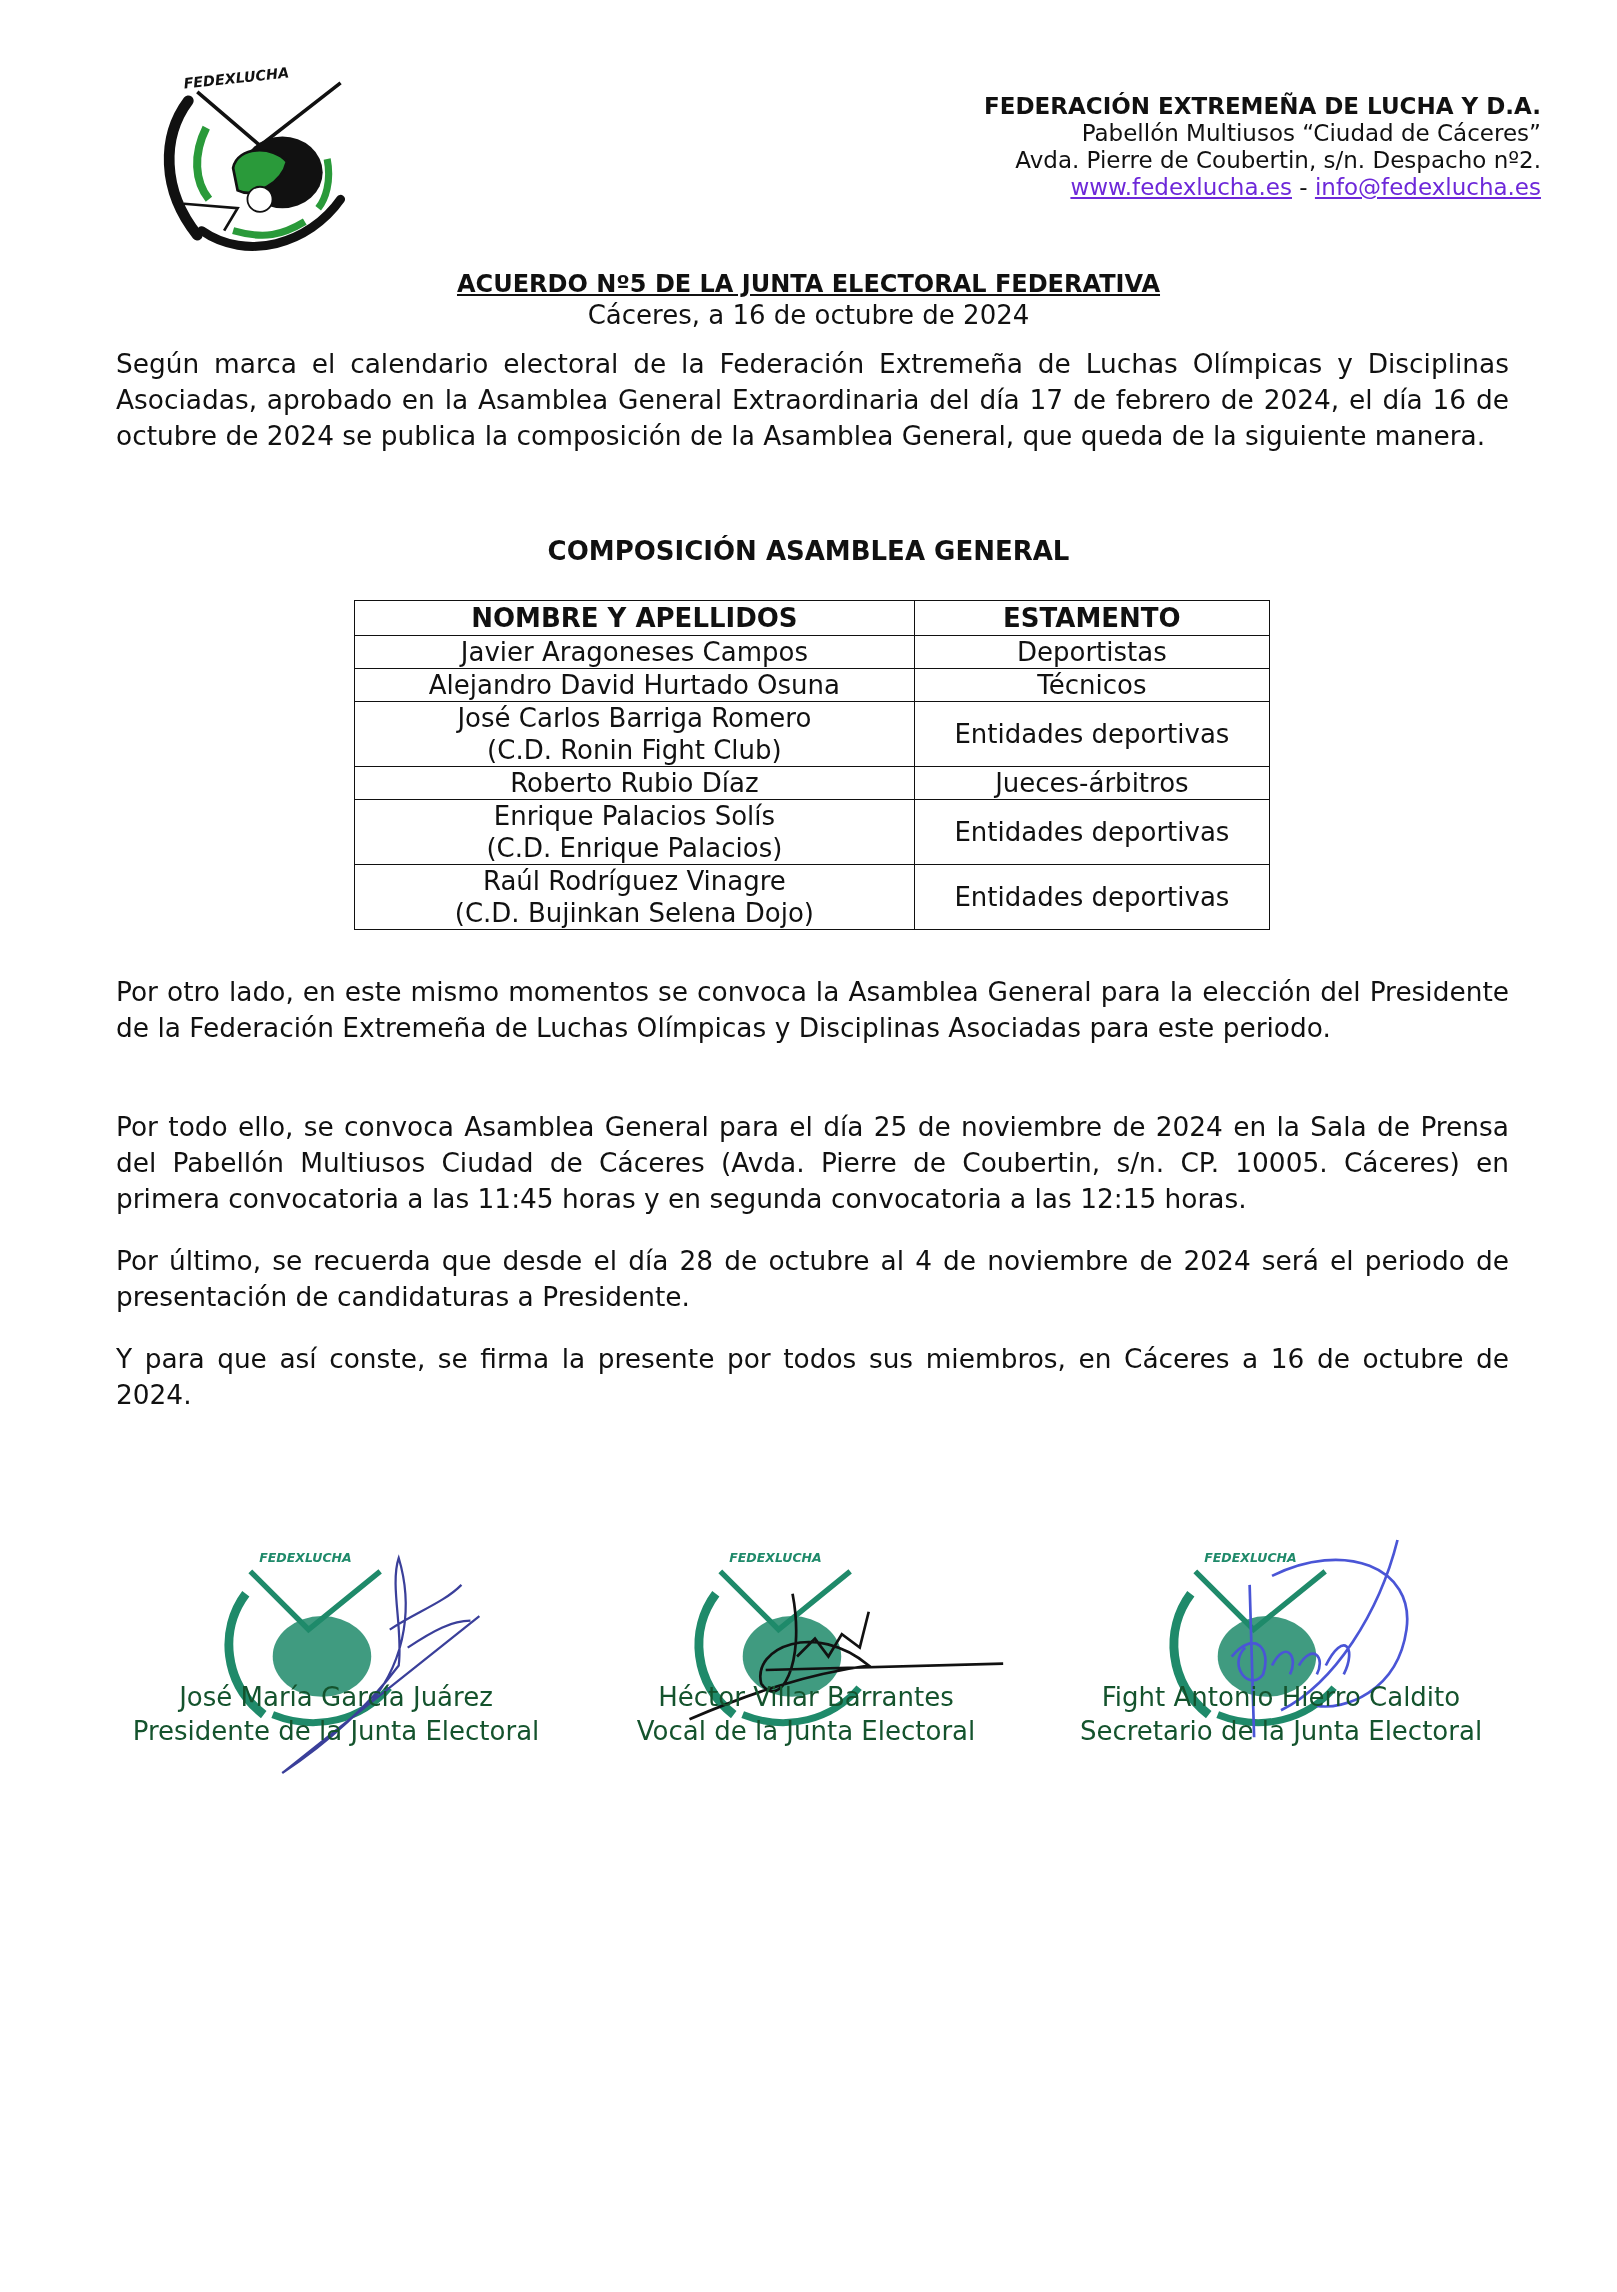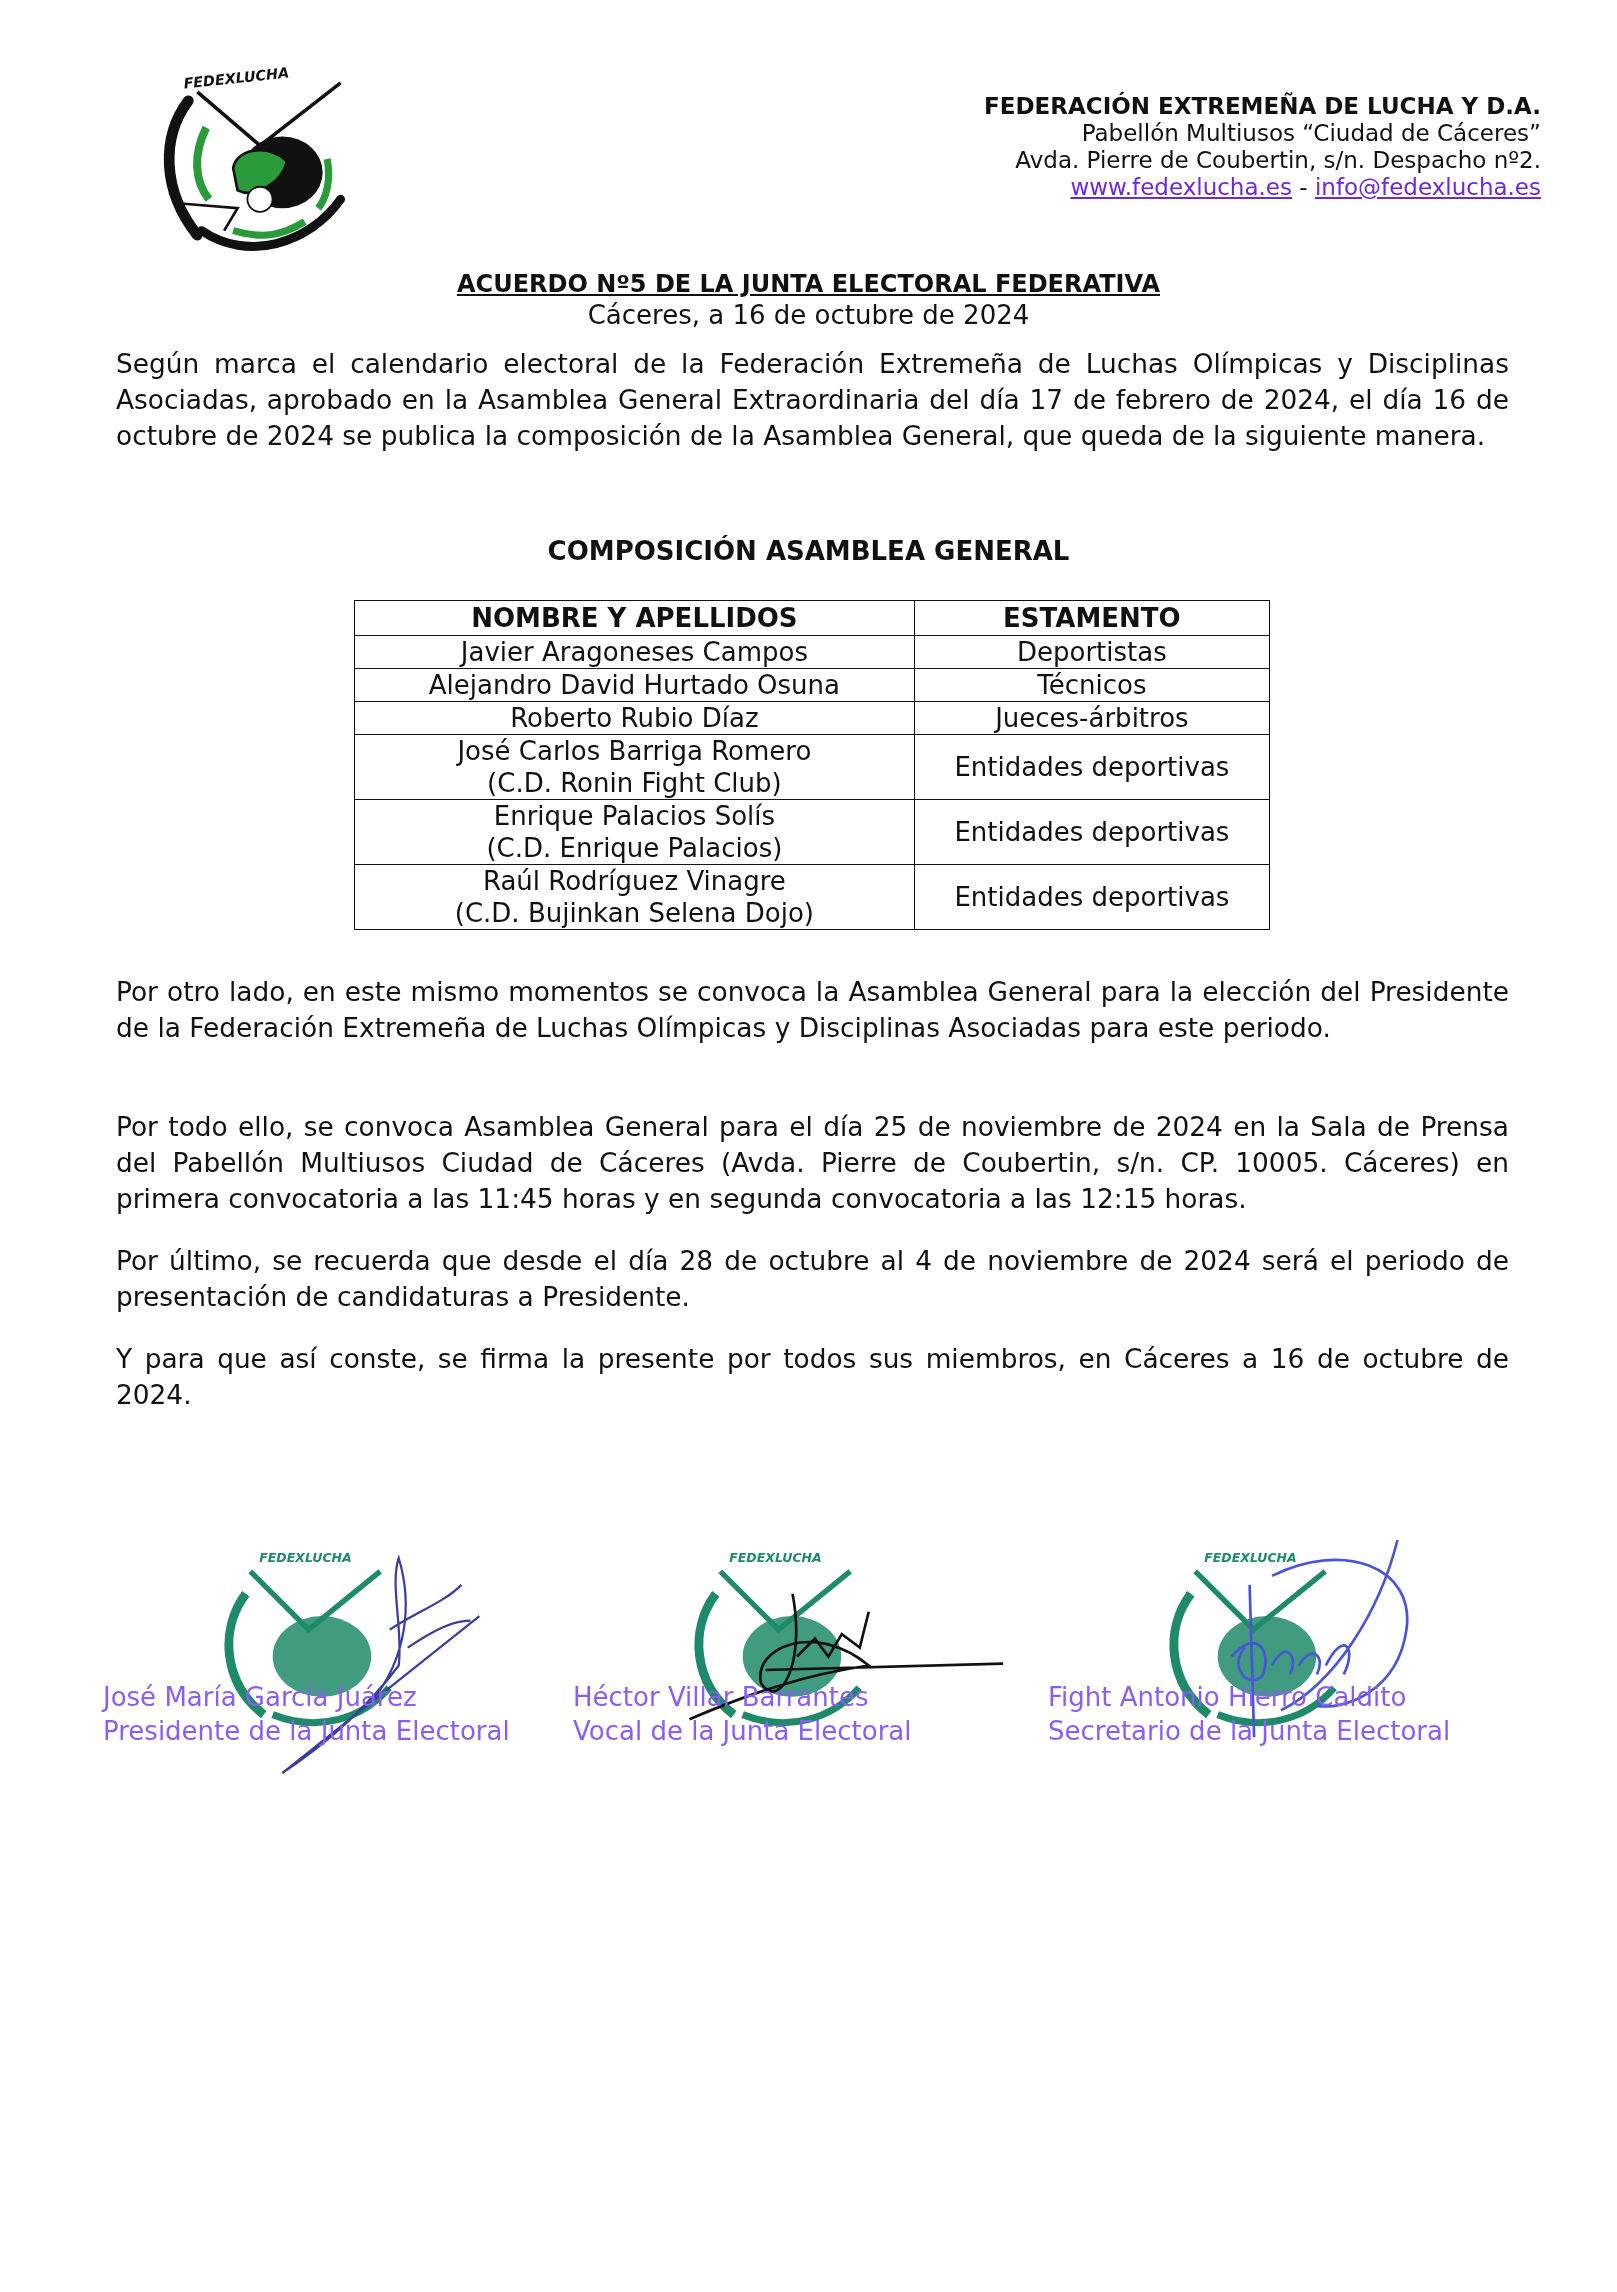--- a/index.html
+++ b/index.html
@@ -25,21 +25,21 @@
   #tbl th { font-weight: bold; height: 34px; }
   #tbl td.c1 { width: 548px; }
   #p2 { top: 974px; }
   #p3 { top: 1109px; }
   #p4 { top: 1243px; }
   #p5 { top: 1341px; }
   
   .sig { top: 1531px; width: 466px; height: 269px; }
   .sig .stamp { position: absolute; left: 107px; top: 0; width: 206px; height: 206px; }
   .sig .sig-stroke { position: absolute; left: 0; top: 0; width: 466px; height: 269px; }
-  .sig .sig-name { position: absolute; left: 0; width: 466px; top: 149px; text-align: left; font-size: 26px; line-height: 34px; color: #8b5cf6; }
+  .sig .sig-name { position: absolute; left: 0; width: 466px; top: 149px; text-align: center; font-size: 26px; line-height: 34px; color: #14532d; }
   #sig1 { left: 103px; }
   #sig2 { left: 573px; }
   #sig3 { left: 1048px; }
 </style>
 </head>
 <body>
 
 <div id="logo" class="abs">
   <svg width="215" height="206" viewBox="0 0 240 230">
     <text x="40" y="30" font-family="DejaVu Sans, sans-serif" font-size="16" font-weight="bold" font-style="italic" fill="#111" transform="rotate(-6 100 30)">FEDEXLUCHA</text>
@@ -89,30 +89,30 @@
       <td>Deportistas</td>
     </tr>
     <tr>
       <td class="c1">
           <div>Alejandro David Hurtado Osuna</div>
         </td>
       <td>Técnicos</td>
     </tr>
     <tr>
       <td class="c1">
-          <div>Roberto Rubio Díaz</div>
-        </td>
-      <td>Jueces-árbitros</td>
-    </tr>
-    <tr>
-      <td class="c1">
         <div>José Carlos Barriga Romero</div>
         <div>(C.D. Ronin Fight Club)</div>
       </td>
       <td>Entidades deportivas</td>
+    </tr>
+    <tr>
+      <td class="c1">
+          <div>Roberto Rubio Díaz</div>
+        </td>
+      <td>Jueces-árbitros</td>
     </tr>
     <tr>
       <td class="c1">
         <div>Enrique Palacios Solís</div>
         <div>(C.D. Enrique Palacios)</div>
       </td>
       <td>Entidades deportivas</td>
     </tr>
     <tr>
       <td class="c1">

